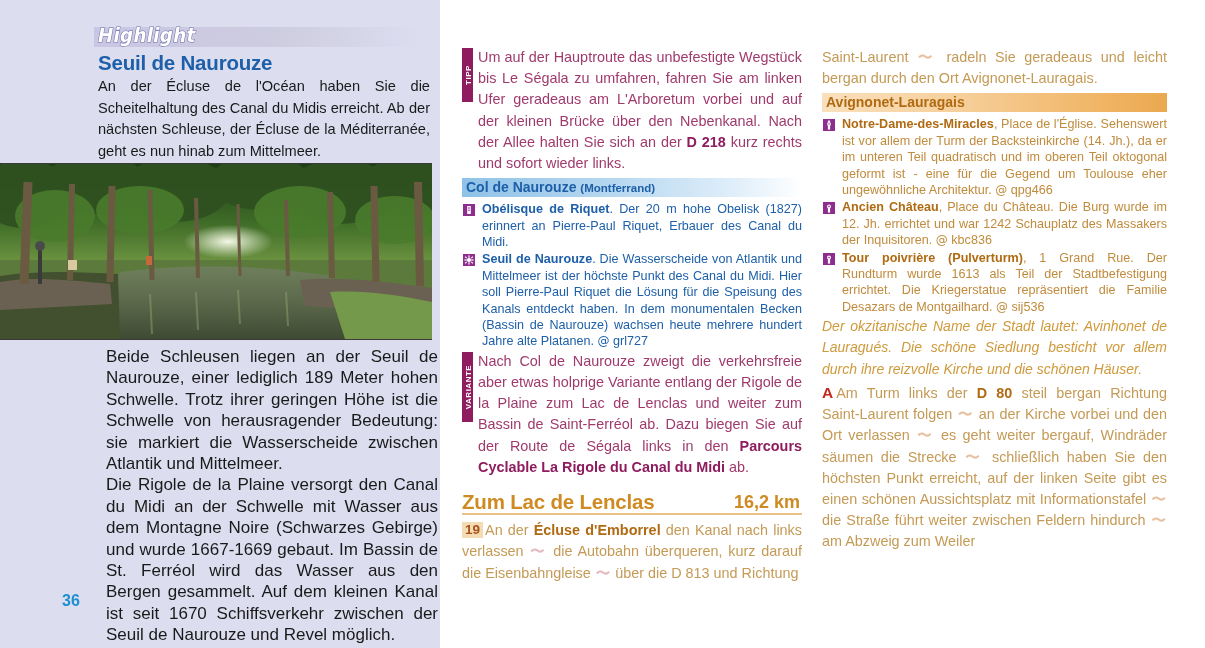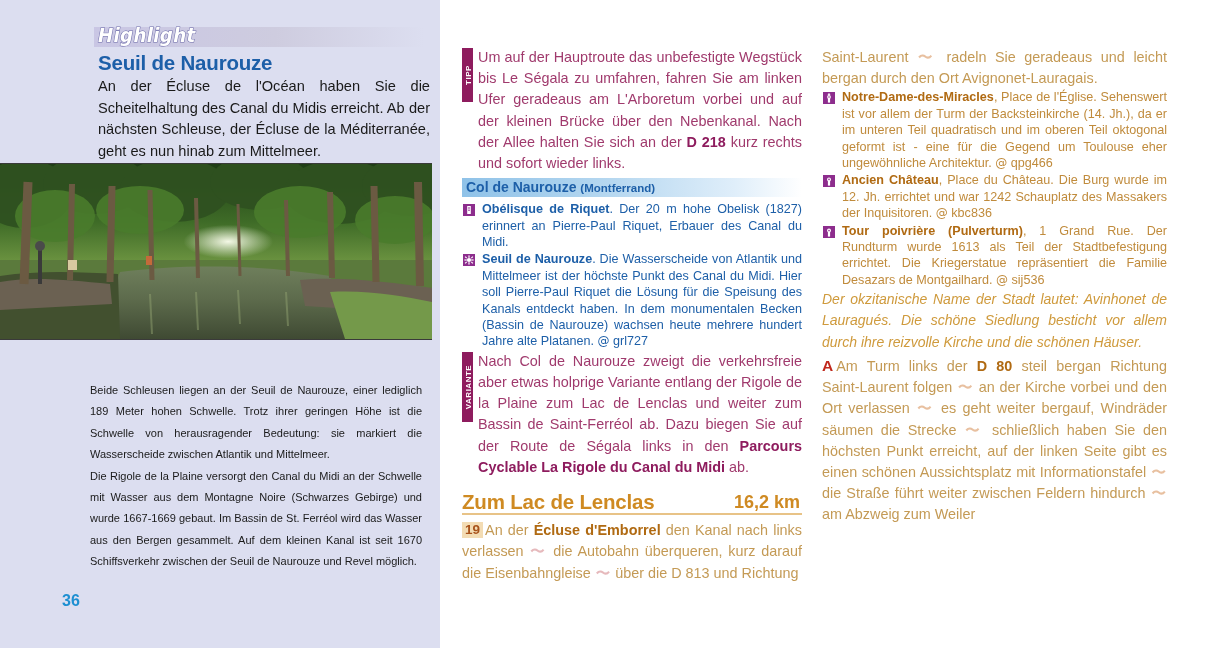--- a/index.html
+++ b/index.html
@@ -46,24 +46,23 @@
   }
   
   .photo{
     position:absolute;left:0;top:163px;width:432px;height:175px;
     overflow:hidden;border-top:1px solid #3a3a3a;border-bottom:1px solid #3a3a3a;
     background:#2d4a20;
   }
   .photo svg{display:block;width:432px;height:175px;}
 
   .left-body{
-    position:absolute;left:90px;top:346px;width:332px;
-    font-size:11px;line-height:21.4px;color:#1a1a1a;
+    position:absolute;left:106px;top:346px;width:332px;
+    font-size:17px;line-height:21.4px;color:#1a1a1a;
     text-align:justify;
-    margin-top:34px;
   }
   .left-body p{margin:0;}
   .pagenum{
     position:absolute;left:62px;top:592px;
     font-size:16px;font-weight:bold;color:#1d8fd1;
   }
 
   
   .col-mid{
     flex:0 0 350px;
@@ -340,20 +339,23 @@
       <div class="routetxt"><span class="marker-num">19</span><span>An der </span><b>Écluse d'Emborrel</b><span> den Kanal nach links verlassen </span><span class="wave">〜</span><span> die Autobahn überqueren, kurz darauf die Eisenbahngleise </span><span class="wave">〜</span><span> über die D 813 und Richtung</span></div>
 
     </div>
   </div>
 
   <div class="col-right">
     <div class="col-right-inner">
 
       <div class="routetxt"><span>Saint-Laurent </span><span class="wave-o">〜</span><span> radeln Sie geradeaus und leicht bergan durch den Ort Avignonet-Lauragais.</span></div>
 
+      <div class="placebar orange">
+        <div class="label"><span>Avignonet-Lauragais</span></div>
+      </div>
 
       <div class="poi orange">
         <span class="ico">
           <svg viewBox="0 0 12 12">
             <rect x="0" y="0" width="12" height="12" fill="#8d2d8d"></rect>
             <g fill="#ffffff">
               <rect x="5.5" y="1.2" width="1" height="2.2"></rect>
               <rect x="4.8" y="1.9" width="2.4" height="0.9"></rect>
               <circle cx="6" cy="4.9" r="1.9"></circle>
               <rect x="4.9" y="6" width="2.2" height="4.6"></rect>

